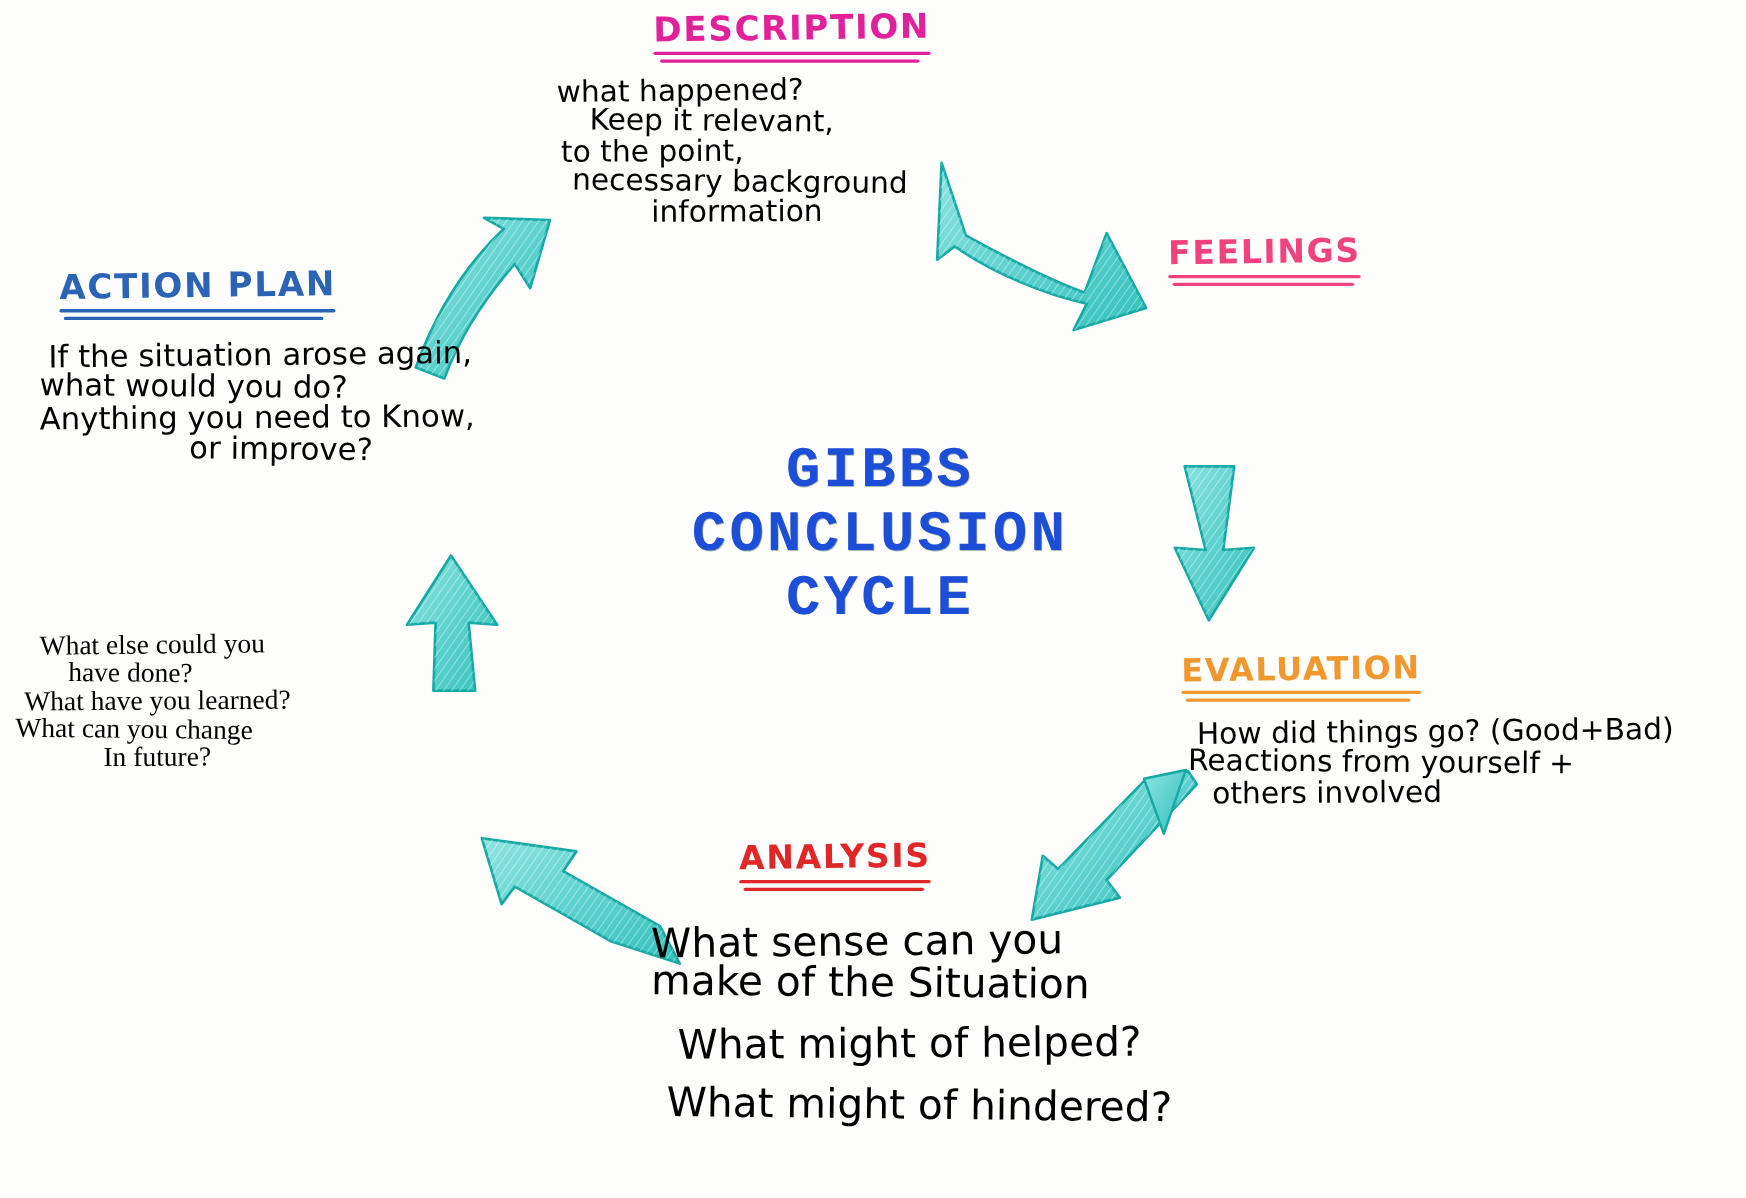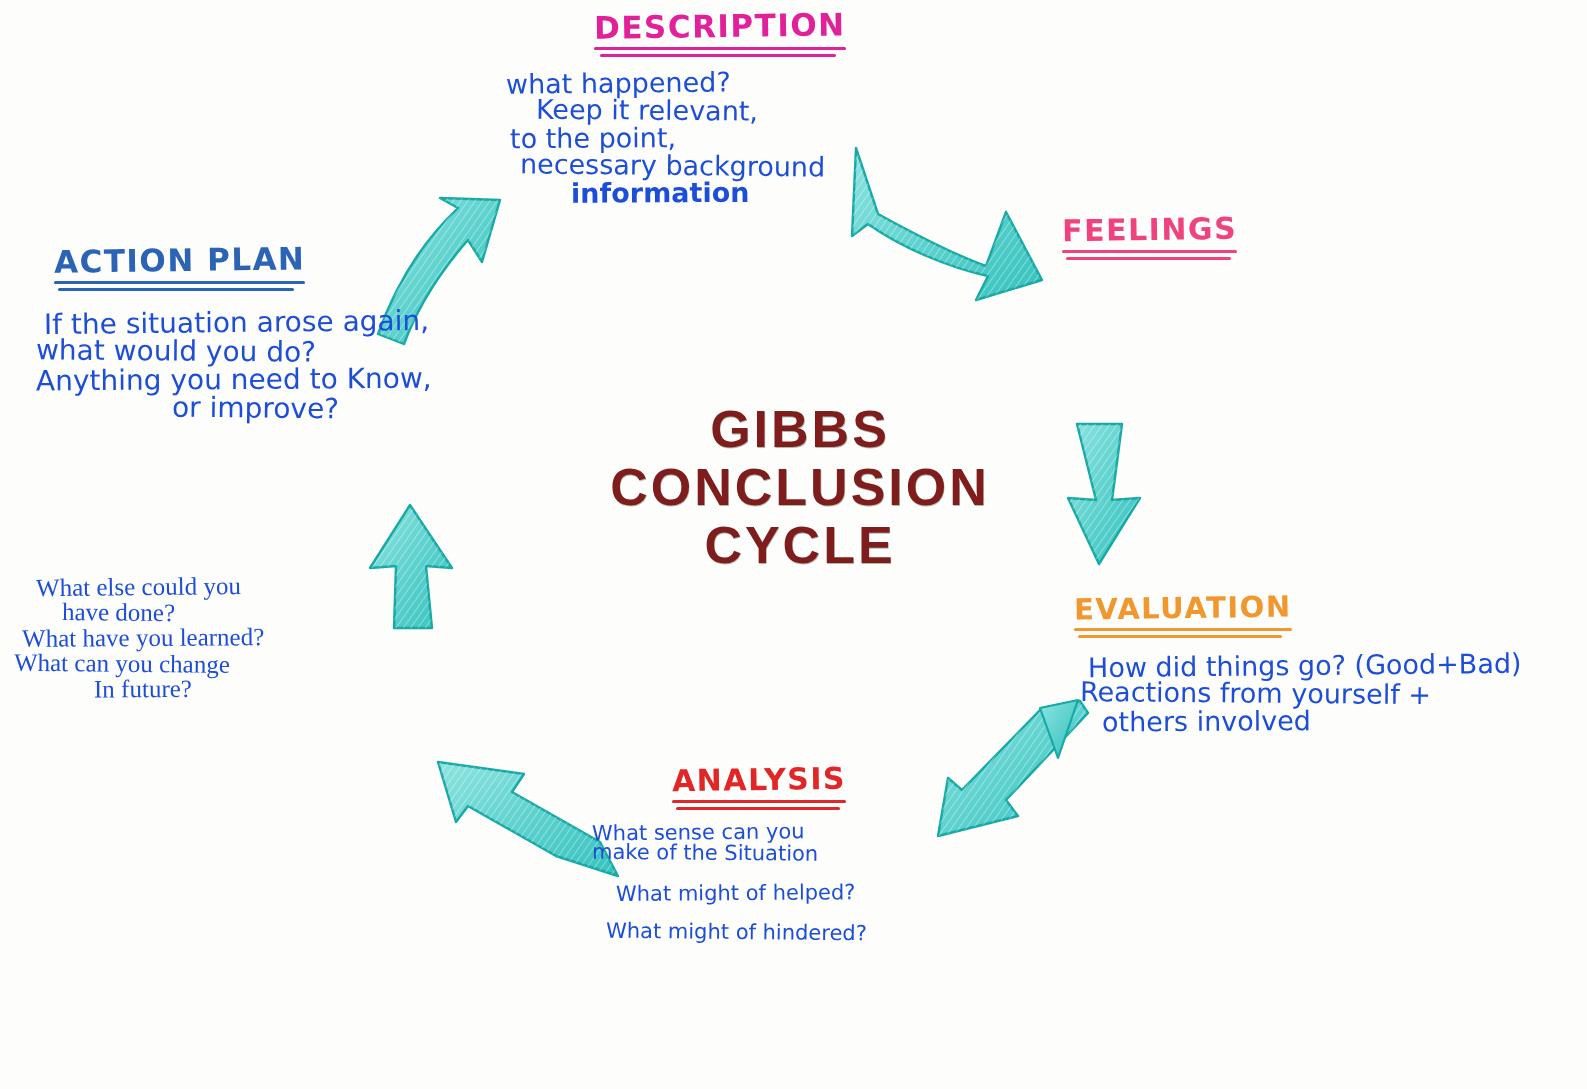--- a/index.html
+++ b/index.html
@@ -27,38 +27,38 @@
   .heading-wrap { position: relative; display: inline-block; }
   .ul1, .ul2 {
     display: block;
     height: 3px;
     border-radius: 2px;
     margin-top: 3px;
   }
   .ul2 { height: 3px; margin-top: 4px; width: 94%; }
   .body-text {
     font-family: "DejaVu Sans", sans-serif;
-    color: #1d4ed8;
+    color: #000000;
     white-space: nowrap;
     line-height: 1.02;
   }
   .body-text .ln { display: block; white-space: nowrap; }
   
   .ln:nth-child(1) { transform: rotate(-0.6deg); }
   .ln:nth-child(2) { transform: rotate(0.5deg); }
   .ln:nth-child(3) { transform: rotate(-0.4deg); }
   .ln:nth-child(4) { transform: rotate(0.6deg); }
   .ln:nth-child(5) { transform: rotate(-0.3deg); }
 
   #center-title {
     position: absolute;
     text-align: center;
-    font-family: Liberation Sans, sans-serif;
+    font-family: Liberation Mono, monospace;
     font-weight: bold;
-    color: #7f1d1d;
+    color: #1d4ed8;
     letter-spacing: 3px;
     line-height: 1.12;
     text-shadow: 0.6px 0.6px 0 rgba(20,60,30,0.35);
   }
   #center-title .t-ln { display: block; }
   svg.arrows {
     position: absolute;
     left: 0; top: 0;
     width: 1587px; height: 1089px;
     pointer-events: none;
@@ -129,21 +129,21 @@
     <div class="heading-wrap" style="margin-left:88px;text-align:center;">
       <span class="heading" style="font-size:31px; color:#e0219a;">DESCRIPTION</span>
       <span class="ul1" style="background:#e0219a;"></span>
       <span class="ul2" style="background:#e0219a; margin-left:6px;"></span>
     </div>
     <div class="body-text" style="font-size:27px; margin-top:12px;">
       <span class="ln" style="margin-left:0px;">what happened?</span>
       <span class="ln" style="margin-left:30px;">Keep it relevant,</span>
       <span class="ln" style="margin-left:4px;">to the point,</span>
       <span class="ln" style="margin-left:14px;">necessary background</span>
-      <span class="ln" style="margin-left:65px;font-weight:bold;">information</span>
+      <span class="ln" style="margin-left:86px;">information</span>
     </div>
   </div>
 
   <div class="node" style="left:1062px; top:212px;">
     <div class="heading-wrap">
       <span class="heading" style="font-size:30px; color:#f0427f;">FEELINGS</span>
       <span class="ul1" style="background:#f0427f;"></span>
       <span class="ul2" style="background:#f0427f; margin-left:4px;"></span>
     </div>
   </div>
@@ -160,21 +160,21 @@
       <span class="ln" style="margin-left:28px;">others involved</span>
     </div>
   </div>
 
   <div class="node" style="left:586px; top:762px;">
     <div class="heading-wrap" style="margin-left:86px;">
       <span class="heading" style="font-size:30px; color:#e02626;">ANALYSIS</span>
       <span class="ul1" style="background:#e02626;"></span>
       <span class="ul2" style="background:#e02626; margin-left:4px;"></span>
     </div>
-    <div class="body-text" style="font-size:21px; margin-top:12px;">
+    <div class="body-text" style="font-size:37px; margin-top:27px;">
       <span class="ln" style="margin-left:6px;">What sense can you</span>
       <span class="ln" style="margin-left:6px;">make of the Situation</span>
       <span class="ln" style="margin-left:30px; margin-top:18px;">What might of helped?</span>
       <span class="ln" style="margin-left:20px; margin-top:18px;">What might of hindered?</span>
     </div>
   </div>
 
   <div class="node" style="left:14px; top:562px;">
     <div class="body-text" style="font-size:25px; margin-top:12px;font-family:Liberation Serif, serif;">
       <span class="ln" style="margin-left:22px;">What else could you</span>

